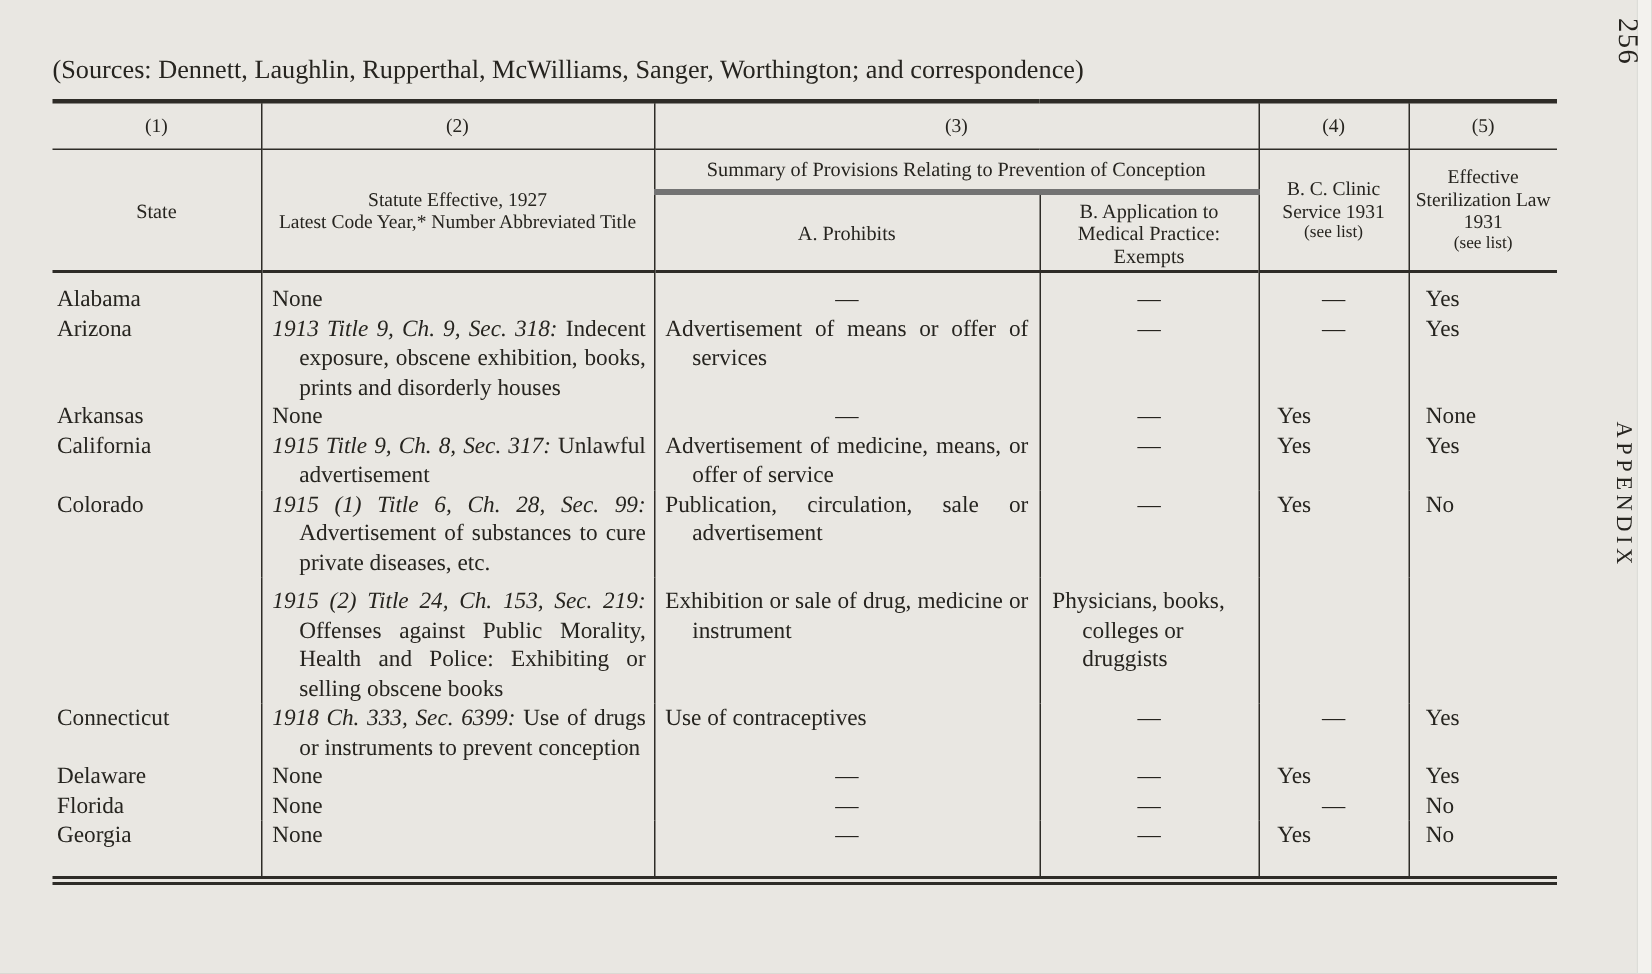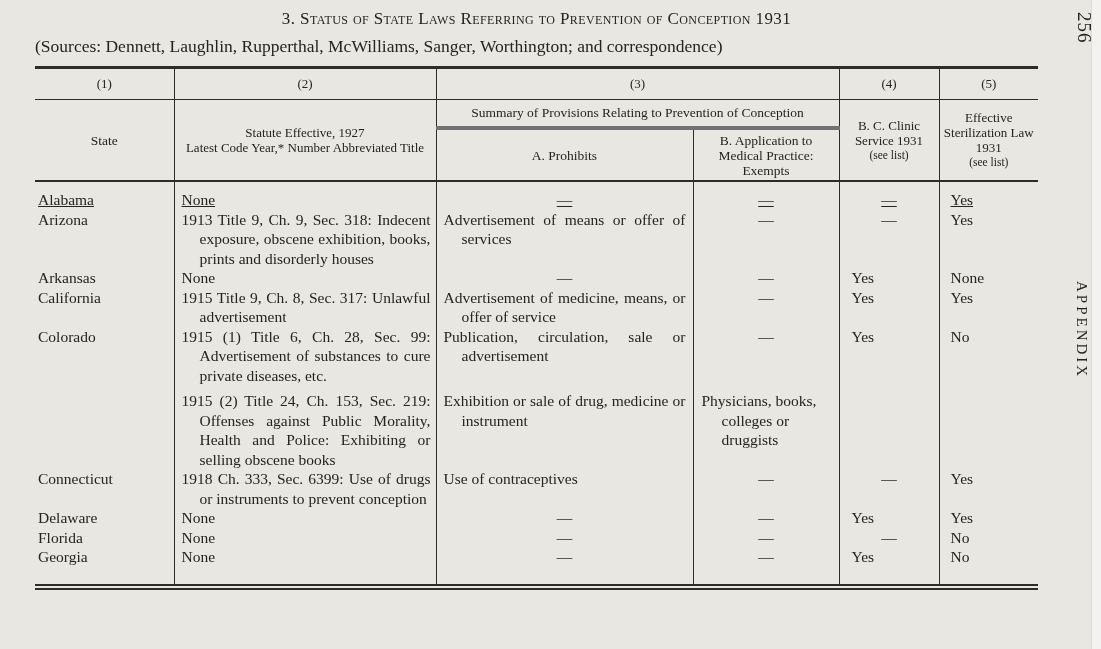--- a/index.html
+++ b/index.html
@@ -56,33 +56,32 @@
     vertical-align:top; font-size:15.5px; line-height:19.5px;
     padding:0 5px 0 7px;
   }
   td.c-state { padding-left:3px; }
   td.c-statute   { padding-left:25px; text-indent:-18px; text-align:justify; }
   td.c-prohibits { padding-left:25px; text-indent:-18px; text-align:justify; padding-right:7px; }
   td.c-exempts   { padding-left:28px; text-indent:-20px; }
   td.c-clinic    { padding-left:12px; }
   td.c-steril    { padding-left:11px; }
   td.dash { text-align:center; text-indent:0; padding-left:0; padding-right:0; }
-  .ref { }
-  tbody tr:first-child td { padding-top:8px;text-decoration:underline; }
+  .ref { font-style:italic; }
+  tbody tr:first-child td { padding-top:8px; }
   tbody tr.cont td { padding-top:6px; }
   tbody tr:last-child td { padding-bottom:17px;margin-top:15px; }
 </style>
 </head>
 <body>
 
 <div class="page">
 
   <div class="edge-right"></div>
 
-  <div class="title">3. Status of State Laws Referring to Prevention of Conception 1931</div>
   <div class="subtitle">(Sources: Dennett, Laughlin, Rupperthal, McWilliams, Sanger, Worthington; and correspondence)</div>
 
   <div class="page-number">256</div>
   <div class="margin-label">APPENDIX</div>
 
   <table class="lawtable">
     <colgroup>
       <col style="width:139px">
         <col style="width:262px">
         <col style="width:257px">

